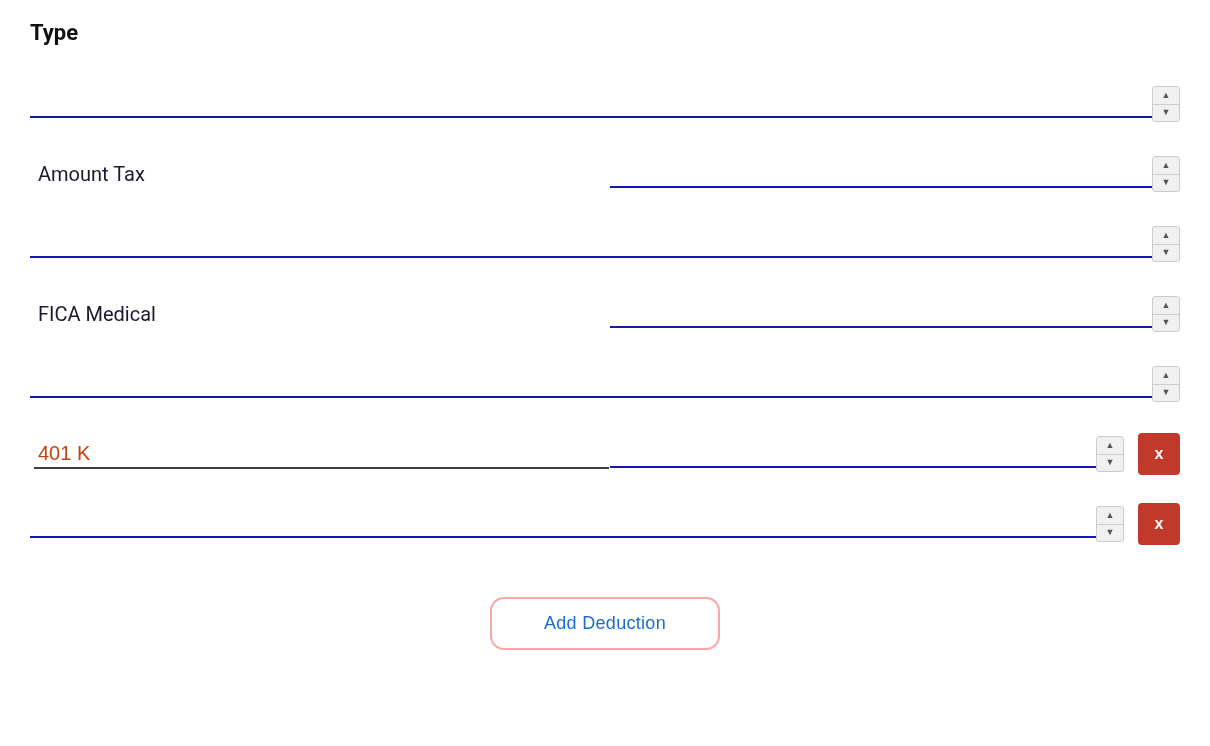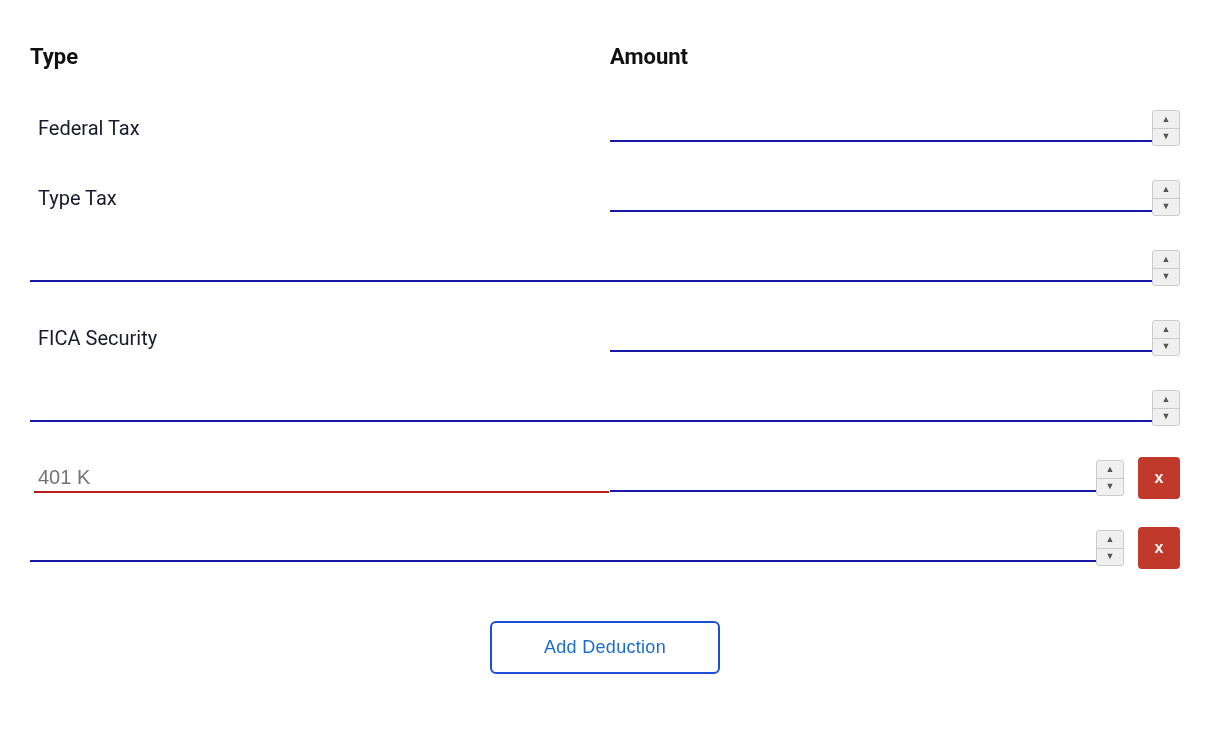--- a/index.html
+++ b/index.html
@@ -15,21 +15,20 @@
       width: 1210px;
       min-height: 746px;
       padding: 20px 30px;
     }
 
     .table-header {
       display: flex;
       align-items: center;
       padding-bottom: 10px;
       margin-bottom: 10px;
-      margin-top: 24px;
     }
 
     .col-type {
       width: 580px;
       flex-shrink: 0;
     }
 
     .col-amount {
       flex: 1;
     }
@@ -52,24 +51,24 @@
       width: 580px;
       flex-shrink: 0;
       font-size: 20px;
       color: #1a1a2e;
       padding-left: 4px;
     }
 
     .row-type-input {
       width: 575px;
       border: none;
-      border-bottom: 2px solid #b91c1c;
+      border-bottom: 2px solid #404040;
       outline: none;
       font-size: 20px;
-      color: #737373;
+      color: #c2410c;
       padding: 2px 4px;
       background: transparent;
     }
 
     .row-amount {
       flex: 1;
       display: flex;
       align-items: center;
       gap: 6px;
     }
@@ -141,22 +140,22 @@
     .add-deduction-wrap {
       display: flex;
       justify-content: center;
       margin-top: 32px;
       padding: 10px 0;
     }
 
     .add-deduction-btn {
       background: #ffffff;
       color: #1a6dcc;
-      border: 2px solid #1d4ed8;
-      border-radius: 6px;
+      border: 2px solid #fca5a5;
+      border-radius: 14px;
       font-size: 18px;
       font-weight: 500;
       padding: 14px 48px;
       cursor: pointer;
       letter-spacing: 0.3px;
       min-width: 230px;
     }
 
     .static-type {
       font-size: 20px;
@@ -164,64 +163,62 @@
       padding-left: 4px;
     }
   </style>
 </head>
 <body>
 
 <div>
 
   <div class="table-header">
     <div class="col-type header-label">Type</div>
-    <div class="col-amount header-label">Amount</div>
   </div>
 
   <div id="rows-container">
       <div class="deduction-row">
-        <div class="row-type"><span class="static-type">Federal Tax</span></div>
-        <div class="row-amount">
-          <div class="amount-input-wrap">
-            <input type="text" class="amount-input" style="">
-            <div class="spinner-btn">
-              <div class="spinner-up">▲</div>
-              <div class="spinner-divider"></div>
-              <div class="spinner-down">▼</div>
-            </div>
-          </div>
-        </div>
-      </div>
-      <div class="deduction-row">
-        <div class="row-type"><span class="static-type">Type Tax</span></div>
-        <div class="row-amount">
-          <div class="amount-input-wrap">
-            <input type="text" class="amount-input" style="">
-            <div class="spinner-btn">
-              <div class="spinner-up">▲</div>
-              <div class="spinner-divider"></div>
-              <div class="spinner-down">▼</div>
-            </div>
-          </div>
-        </div>
-      </div>
-      <div class="deduction-row">
-        <div class="row-amount">
-          <div class="amount-input-wrap">
-            <input type="text" class="amount-input" style="">
-            <div class="spinner-btn">
-              <div class="spinner-up">▲</div>
-              <div class="spinner-divider"></div>
-              <div class="spinner-down">▼</div>
-            </div>
-          </div>
-        </div>
-      </div>
-      <div class="deduction-row">
-        <div class="row-type"><span class="static-type">FICA Security</span></div>
+        <div class="row-amount">
+          <div class="amount-input-wrap">
+            <input type="text" class="amount-input" style="">
+            <div class="spinner-btn">
+              <div class="spinner-up">▲</div>
+              <div class="spinner-divider"></div>
+              <div class="spinner-down">▼</div>
+            </div>
+          </div>
+        </div>
+      </div>
+      <div class="deduction-row">
+        <div class="row-type"><span class="static-type">Amount Tax</span></div>
+        <div class="row-amount">
+          <div class="amount-input-wrap">
+            <input type="text" class="amount-input" style="">
+            <div class="spinner-btn">
+              <div class="spinner-up">▲</div>
+              <div class="spinner-divider"></div>
+              <div class="spinner-down">▼</div>
+            </div>
+          </div>
+        </div>
+      </div>
+      <div class="deduction-row">
+        <div class="row-amount">
+          <div class="amount-input-wrap">
+            <input type="text" class="amount-input" style="">
+            <div class="spinner-btn">
+              <div class="spinner-up">▲</div>
+              <div class="spinner-divider"></div>
+              <div class="spinner-down">▼</div>
+            </div>
+          </div>
+        </div>
+      </div>
+      <div class="deduction-row">
+        <div class="row-type"><span class="static-type">FICA Medical</span></div>
         <div class="row-amount">
           <div class="amount-input-wrap">
             <input type="text" class="amount-input" style="">
             <div class="spinner-btn">
               <div class="spinner-up">▲</div>
               <div class="spinner-divider"></div>
               <div class="spinner-down">▼</div>
             </div>
           </div>
         </div>

